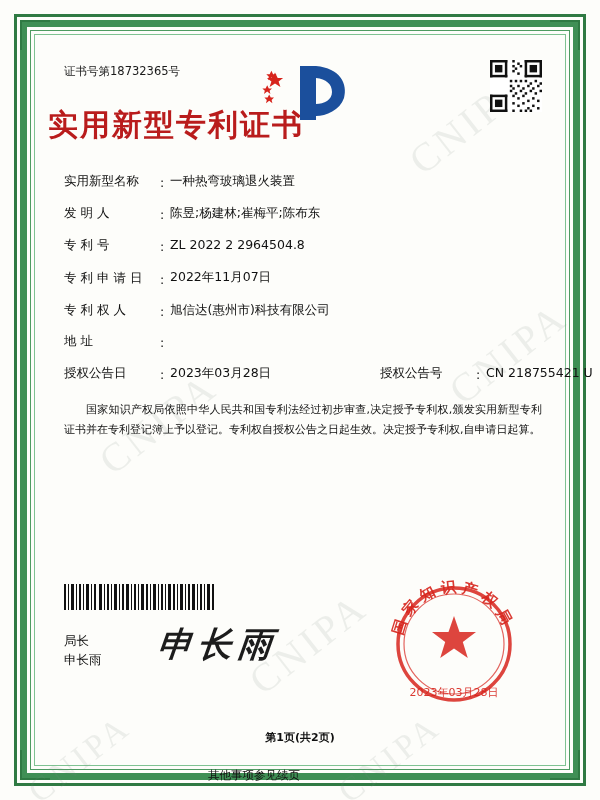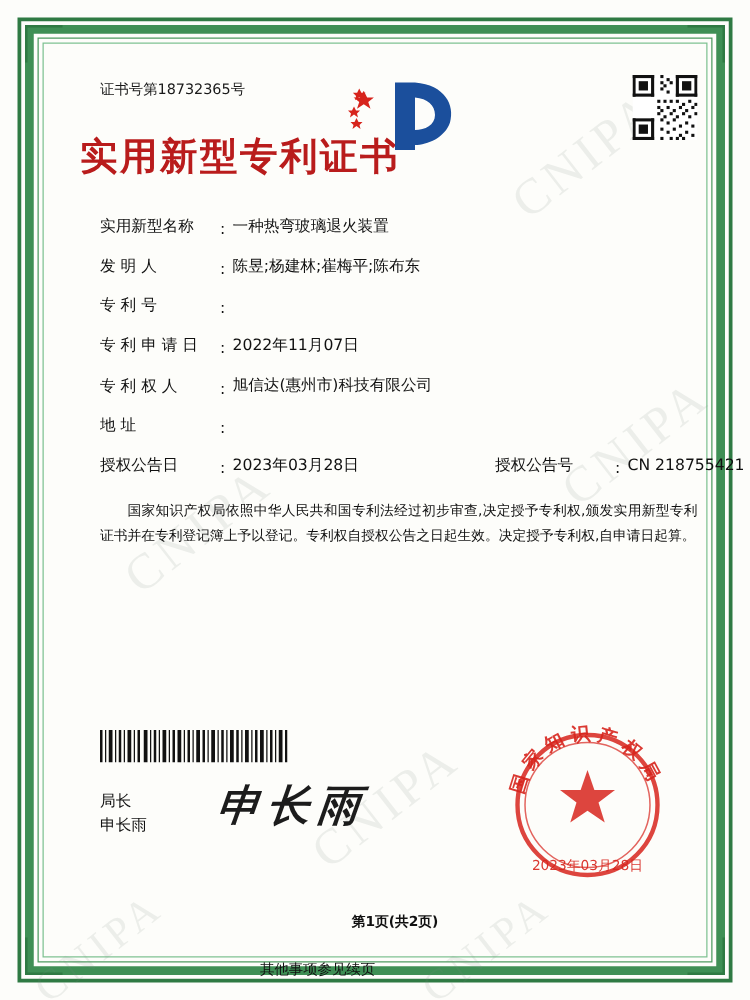--- a/index.html
+++ b/index.html
@@ -78,21 +78,21 @@
   .wm1 { left: 400px; top: 100px; }
   .wm2 { left: 440px; top: 330px; }
   .wm3 { left: 90px;  top: 400px; }
   .wm4 { left: 240px; top: 620px; }
   .wm5 { left: 20px;  top: 740px; font-size: 34px;}
   .wm6 { left: 330px; top: 740px; font-size: 34px;}
 
   
   .content {
     position: absolute;
-    left: 64px; top: 44px;
+    left: 48px; top: 44px;
     width: 504px;
     height: 712px;
   }
 
   .cert-no {
     font-size: 11.5px;
     color: #1a1a1a;
     font-family: "DejaVu Sans", sans-serif;
     margin-top: 20px;
     margin-left: 16px;
@@ -325,20 +325,21 @@
 
       <div class="frow">
         <div class="flabel">发 明 人</div>
         <div class="fcolon">:</div>
         <div class="fvalue">陈昱;杨建林;崔梅平;陈布东</div>
       </div>
 
       <div class="frow">
         <div class="flabel">专 利 号</div>
         <div class="fcolon">:</div>
+        <div class="fvalue">ZL 2022 2 2964504.8</div>
       </div>
 
       <div class="frow">
         <div class="flabel">专 利 申 请 日</div>
         <div class="fcolon">:</div>
         <div class="fvalue">2022年11月07日</div>
       </div>
 
       <div class="frow">
         <div class="flabel">专 利 权 人</div>

